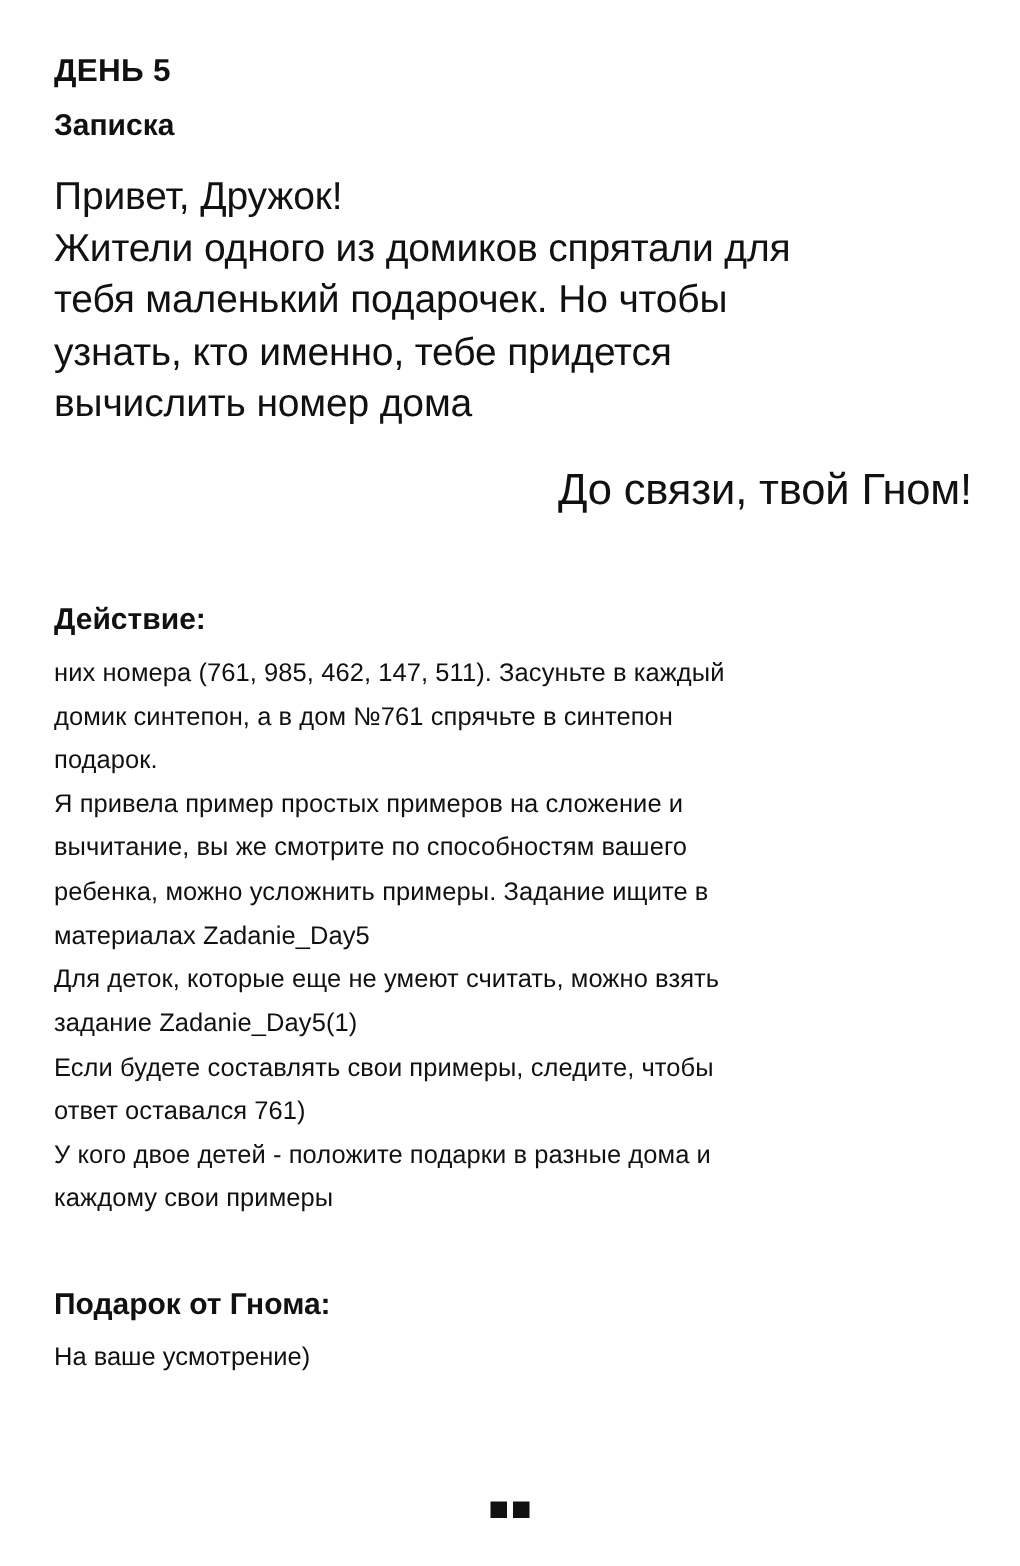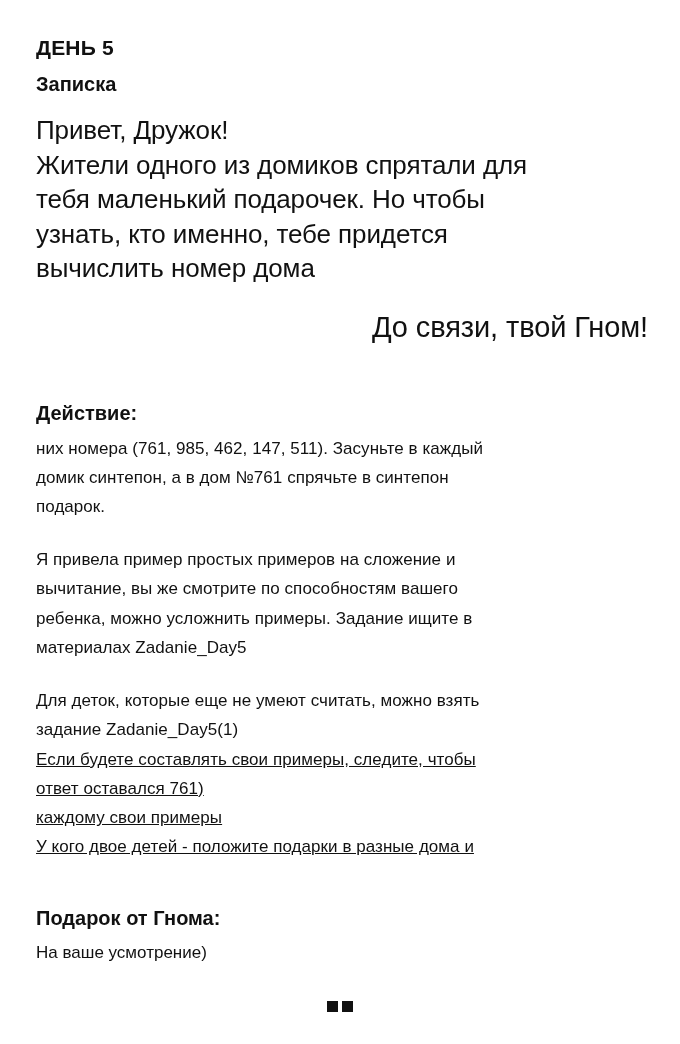--- a/index.html
+++ b/index.html
@@ -63,25 +63,23 @@
     margin-top: 44px;
   }
   .para {
     font-size: 17px;
     line-height: 1.72;
     margin: 0 0 0 0;
     letter-spacing: 0.05px;
     max-width: 608px;
   }
   .para + .para {
-    margin-top: 24px;
   }
   .para.tight + .para.tight {
     margin-top: 0;
-    text-decoration: underline;
   }
   .para .line {
     display: block;
   }
   .gift-text {
     font-size: 17px;
     line-height: 1.6;
     margin: 0;
   }
   .footer-mark {
@@ -138,22 +136,22 @@
     <span class="line">Для деток, которые еще не умеют считать, можно взять</span>
     <span class="line">задание Zadanie_Day5(1)</span>
   </p>
 
   <p class="para tight">
     <span class="line">Если будете составлять свои примеры, следите, чтобы</span>
     <span class="line">ответ оставался 761)</span>
   </p>
 
   <p class="para tight">
+    <span class="line">У кого двое детей - положите подарки в разные дома и</span>
     <span class="line">каждому свои примеры</span>
-    <span class="line">У кого двое детей - положите подарки в разные дома и</span>
   </p>
 
   <h2 class="section-heading gift">Подарок от Гнома:</h2>
 
   <p class="gift-text">На ваше усмотрение)</p>
 
   <div class="footer-mark">
     <span class="sq"></span>
     <span class="sq"></span>
   </div>

